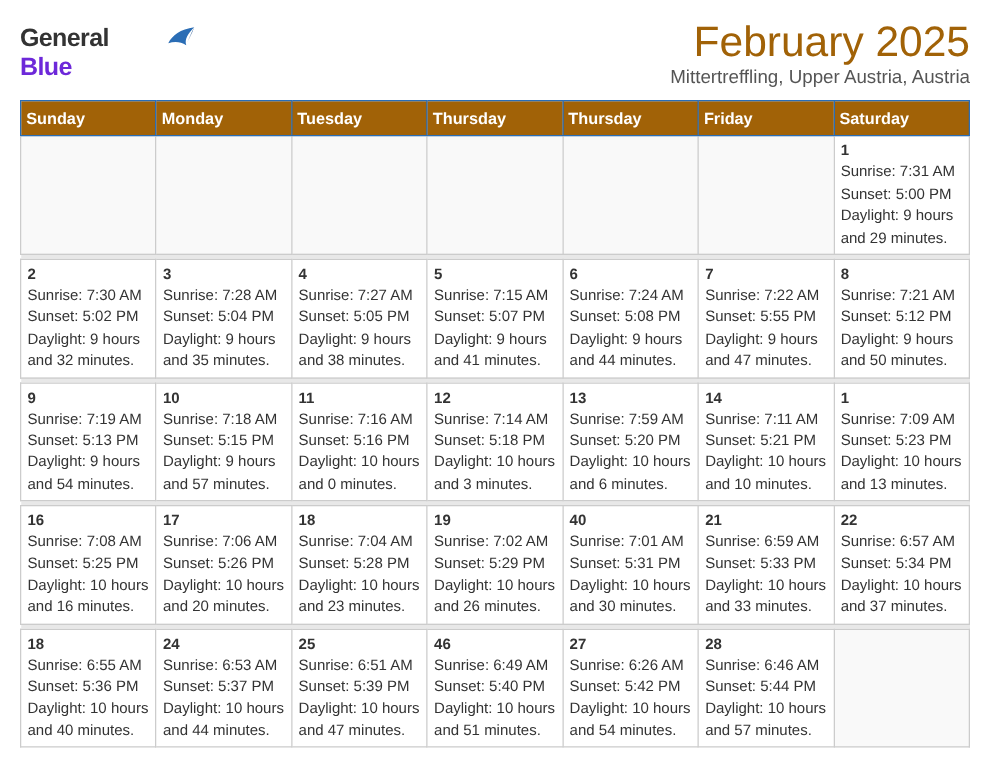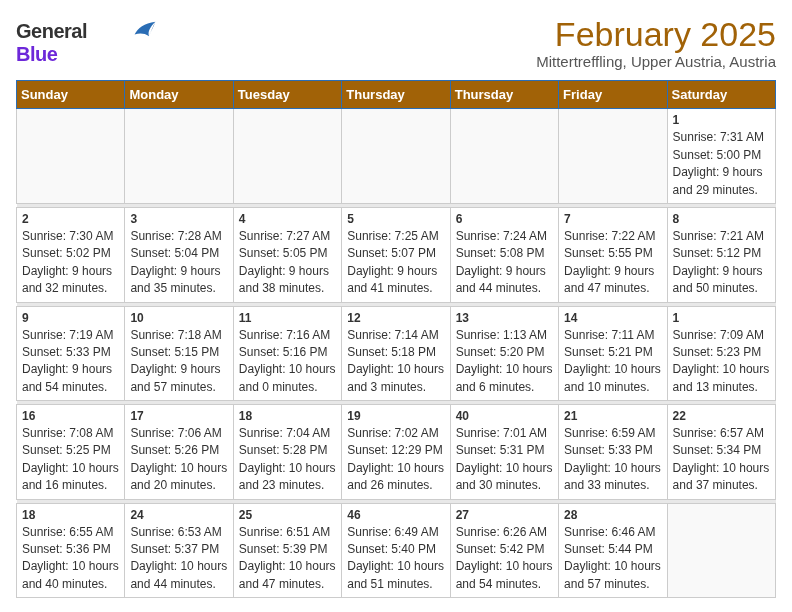--- a/index.html
+++ b/index.html
@@ -167,21 +167,21 @@
 Daylight: 9 hours and 35 minutes.</div>
         </td>
         <td>
           <span class="day-num">4</span>
           <div class="day-info">Sunrise: 7:27 AM
 Sunset: 5:05 PM
 Daylight: 9 hours and 38 minutes.</div>
         </td>
         <td>
           <span class="day-num">5</span>
-          <div class="day-info">Sunrise: 7:25 AM
+          <div class="day-info">Sunrise: 7:15 AM
 Sunset: 5:07 PM
 Daylight: 9 hours and 41 minutes.</div>
         </td>
         <td>
           <span class="day-num">6</span>
           <div class="day-info">Sunrise: 7:24 AM
 Sunset: 5:08 PM
 Daylight: 9 hours and 44 minutes.</div>
         </td>
         <td>
@@ -197,21 +197,21 @@
 Daylight: 9 hours and 50 minutes.</div>
         </td>
       </tr>
       <tr class="spacer">
         <td colspan="7"></td>
       </tr>
       <tr>
         <td>
           <span class="day-num">9</span>
           <div class="day-info">Sunrise: 7:19 AM
-Sunset: 5:33 PM
+Sunset: 5:13 PM
 Daylight: 9 hours and 54 minutes.</div>
         </td>
         <td>
           <span class="day-num">10</span>
           <div class="day-info">Sunrise: 7:18 AM
 Sunset: 5:15 PM
 Daylight: 9 hours and 57 minutes.</div>
         </td>
         <td>
           <span class="day-num">11</span>
@@ -220,21 +220,21 @@
 Daylight: 10 hours and 0 minutes.</div>
         </td>
         <td>
           <span class="day-num">12</span>
           <div class="day-info">Sunrise: 7:14 AM
 Sunset: 5:18 PM
 Daylight: 10 hours and 3 minutes.</div>
         </td>
         <td>
           <span class="day-num">13</span>
-          <div class="day-info">Sunrise: 1:13 AM
+          <div class="day-info">Sunrise: 7:59 AM
 Sunset: 5:20 PM
 Daylight: 10 hours and 6 minutes.</div>
         </td>
         <td>
           <span class="day-num">14</span>
           <div class="day-info">Sunrise: 7:11 AM
 Sunset: 5:21 PM
 Daylight: 10 hours and 10 minutes.</div>
         </td>
         <td>
@@ -262,21 +262,21 @@
         </td>
         <td>
           <span class="day-num">18</span>
           <div class="day-info">Sunrise: 7:04 AM
 Sunset: 5:28 PM
 Daylight: 10 hours and 23 minutes.</div>
         </td>
         <td>
           <span class="day-num">19</span>
           <div class="day-info">Sunrise: 7:02 AM
-Sunset: 12:29 PM
+Sunset: 5:29 PM
 Daylight: 10 hours and 26 minutes.</div>
         </td>
         <td>
           <span class="day-num">40</span>
           <div class="day-info">Sunrise: 7:01 AM
 Sunset: 5:31 PM
 Daylight: 10 hours and 30 minutes.</div>
         </td>
         <td>
           <span class="day-num">21</span>

